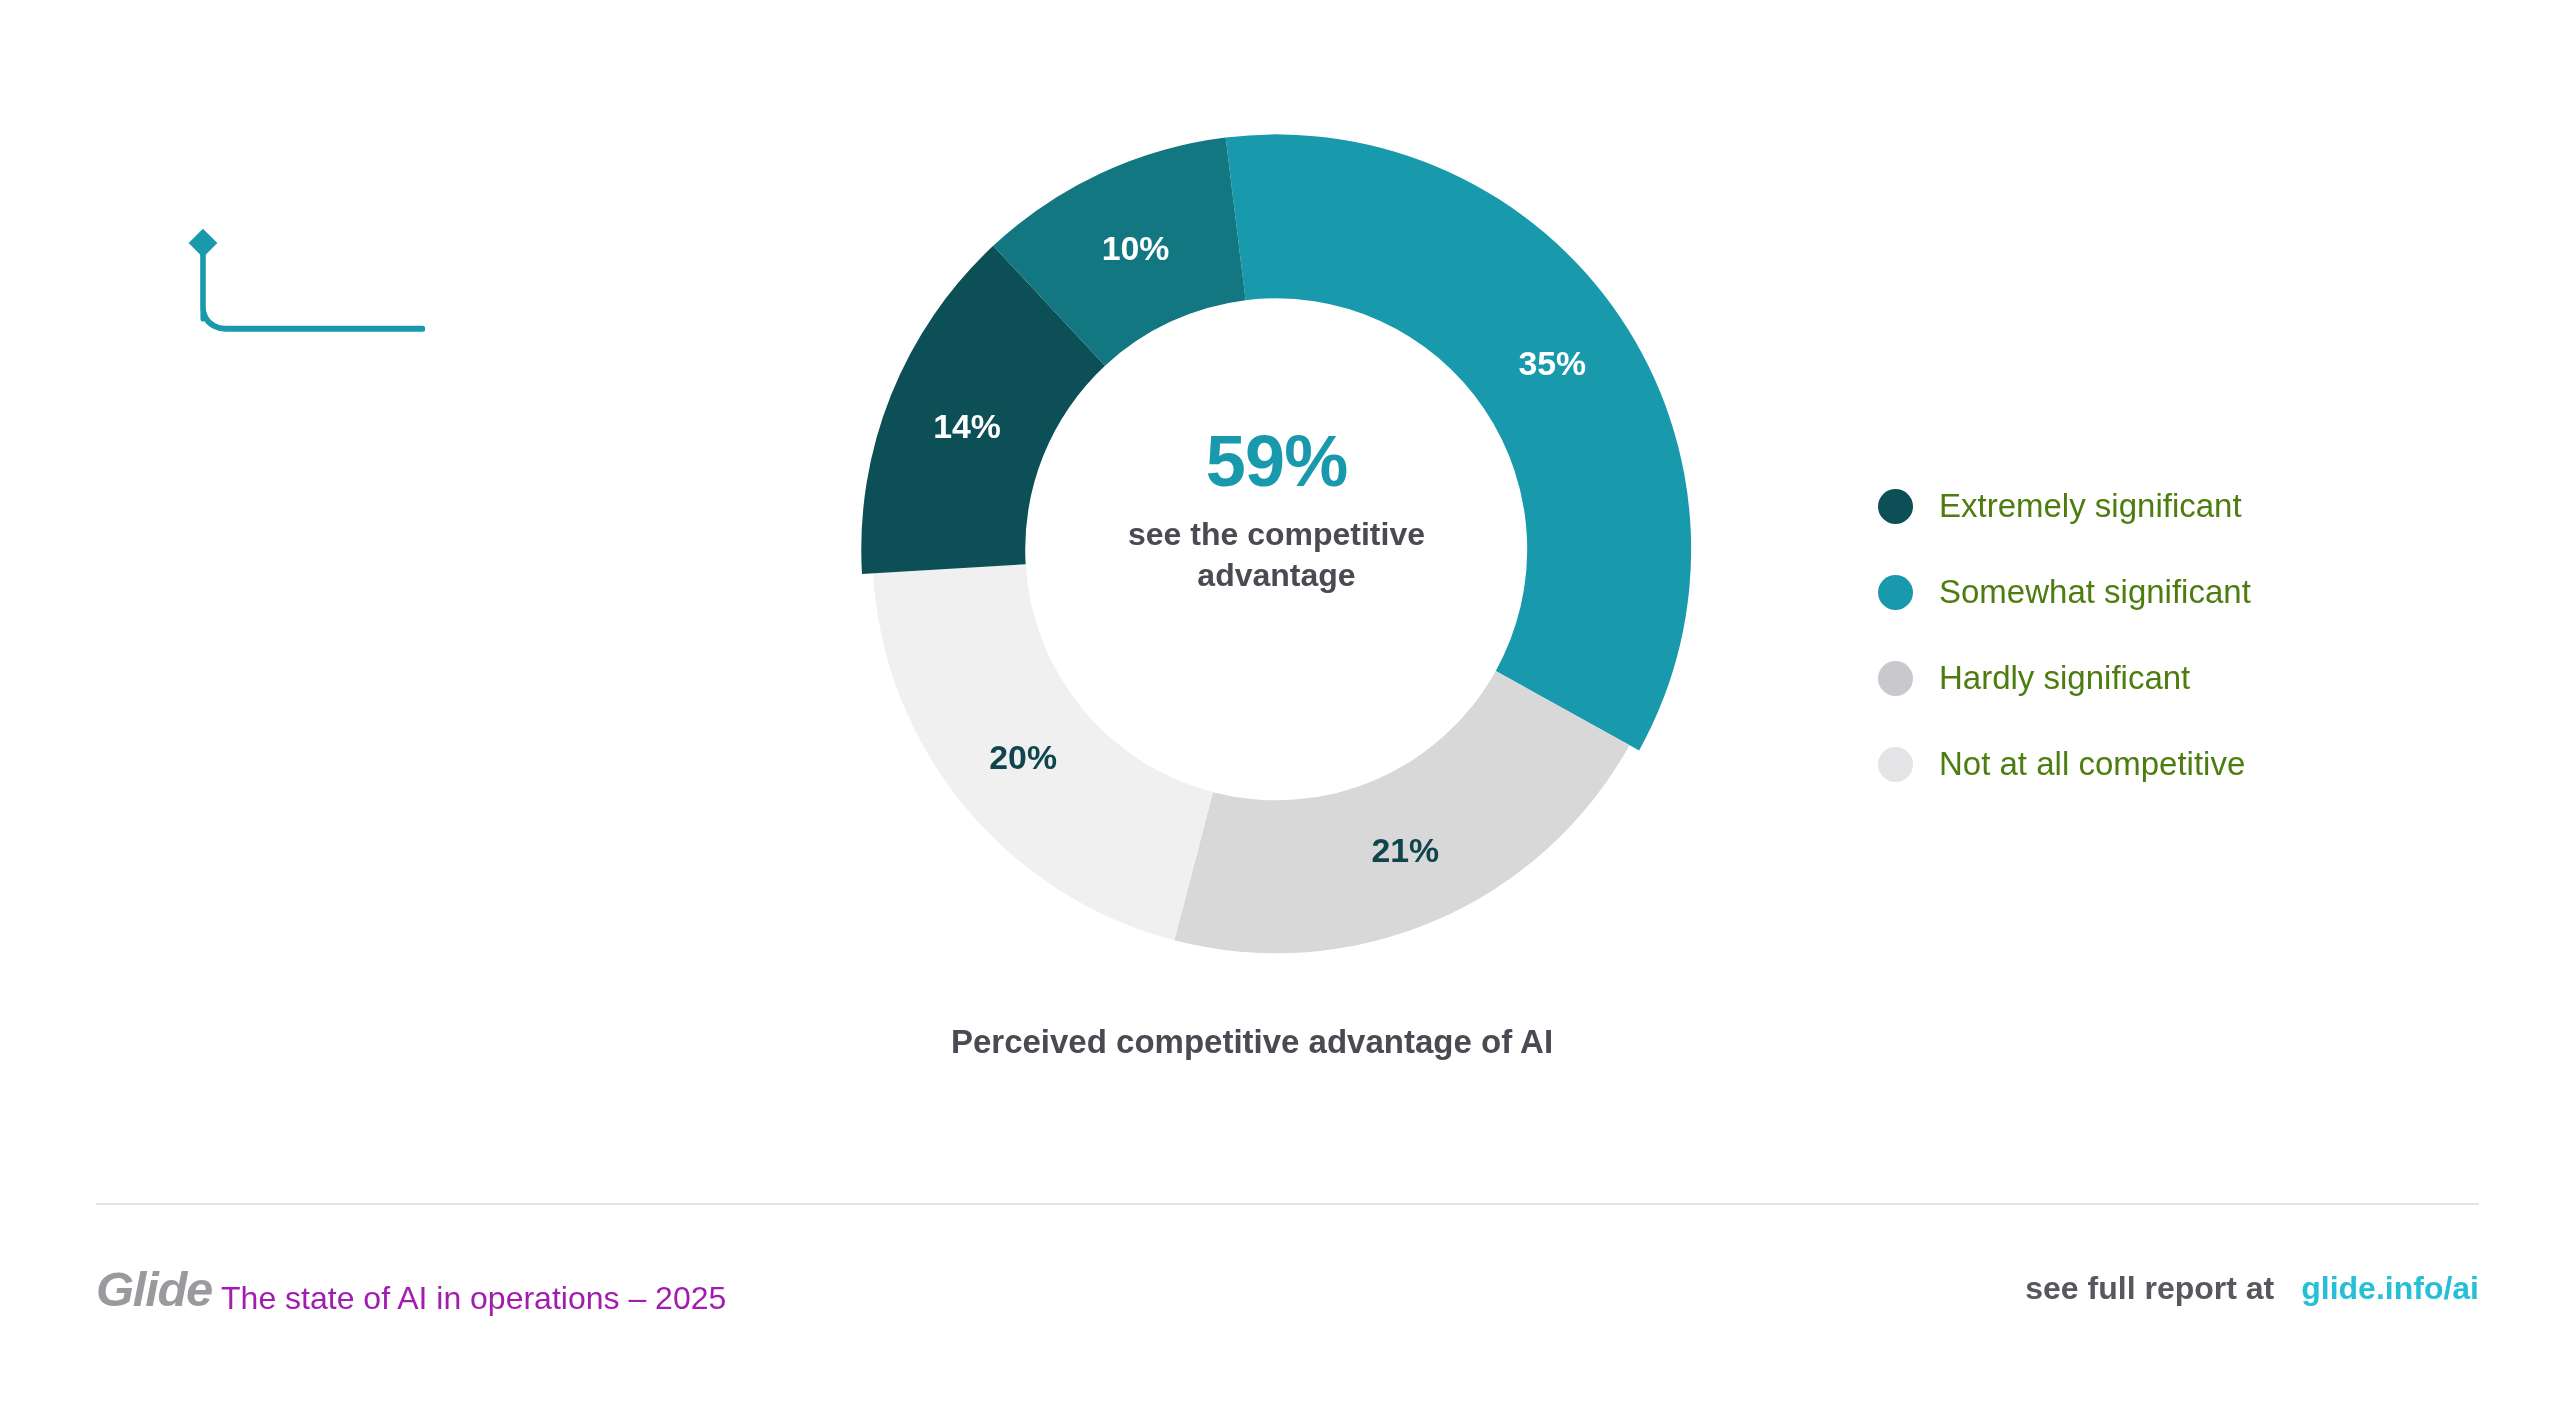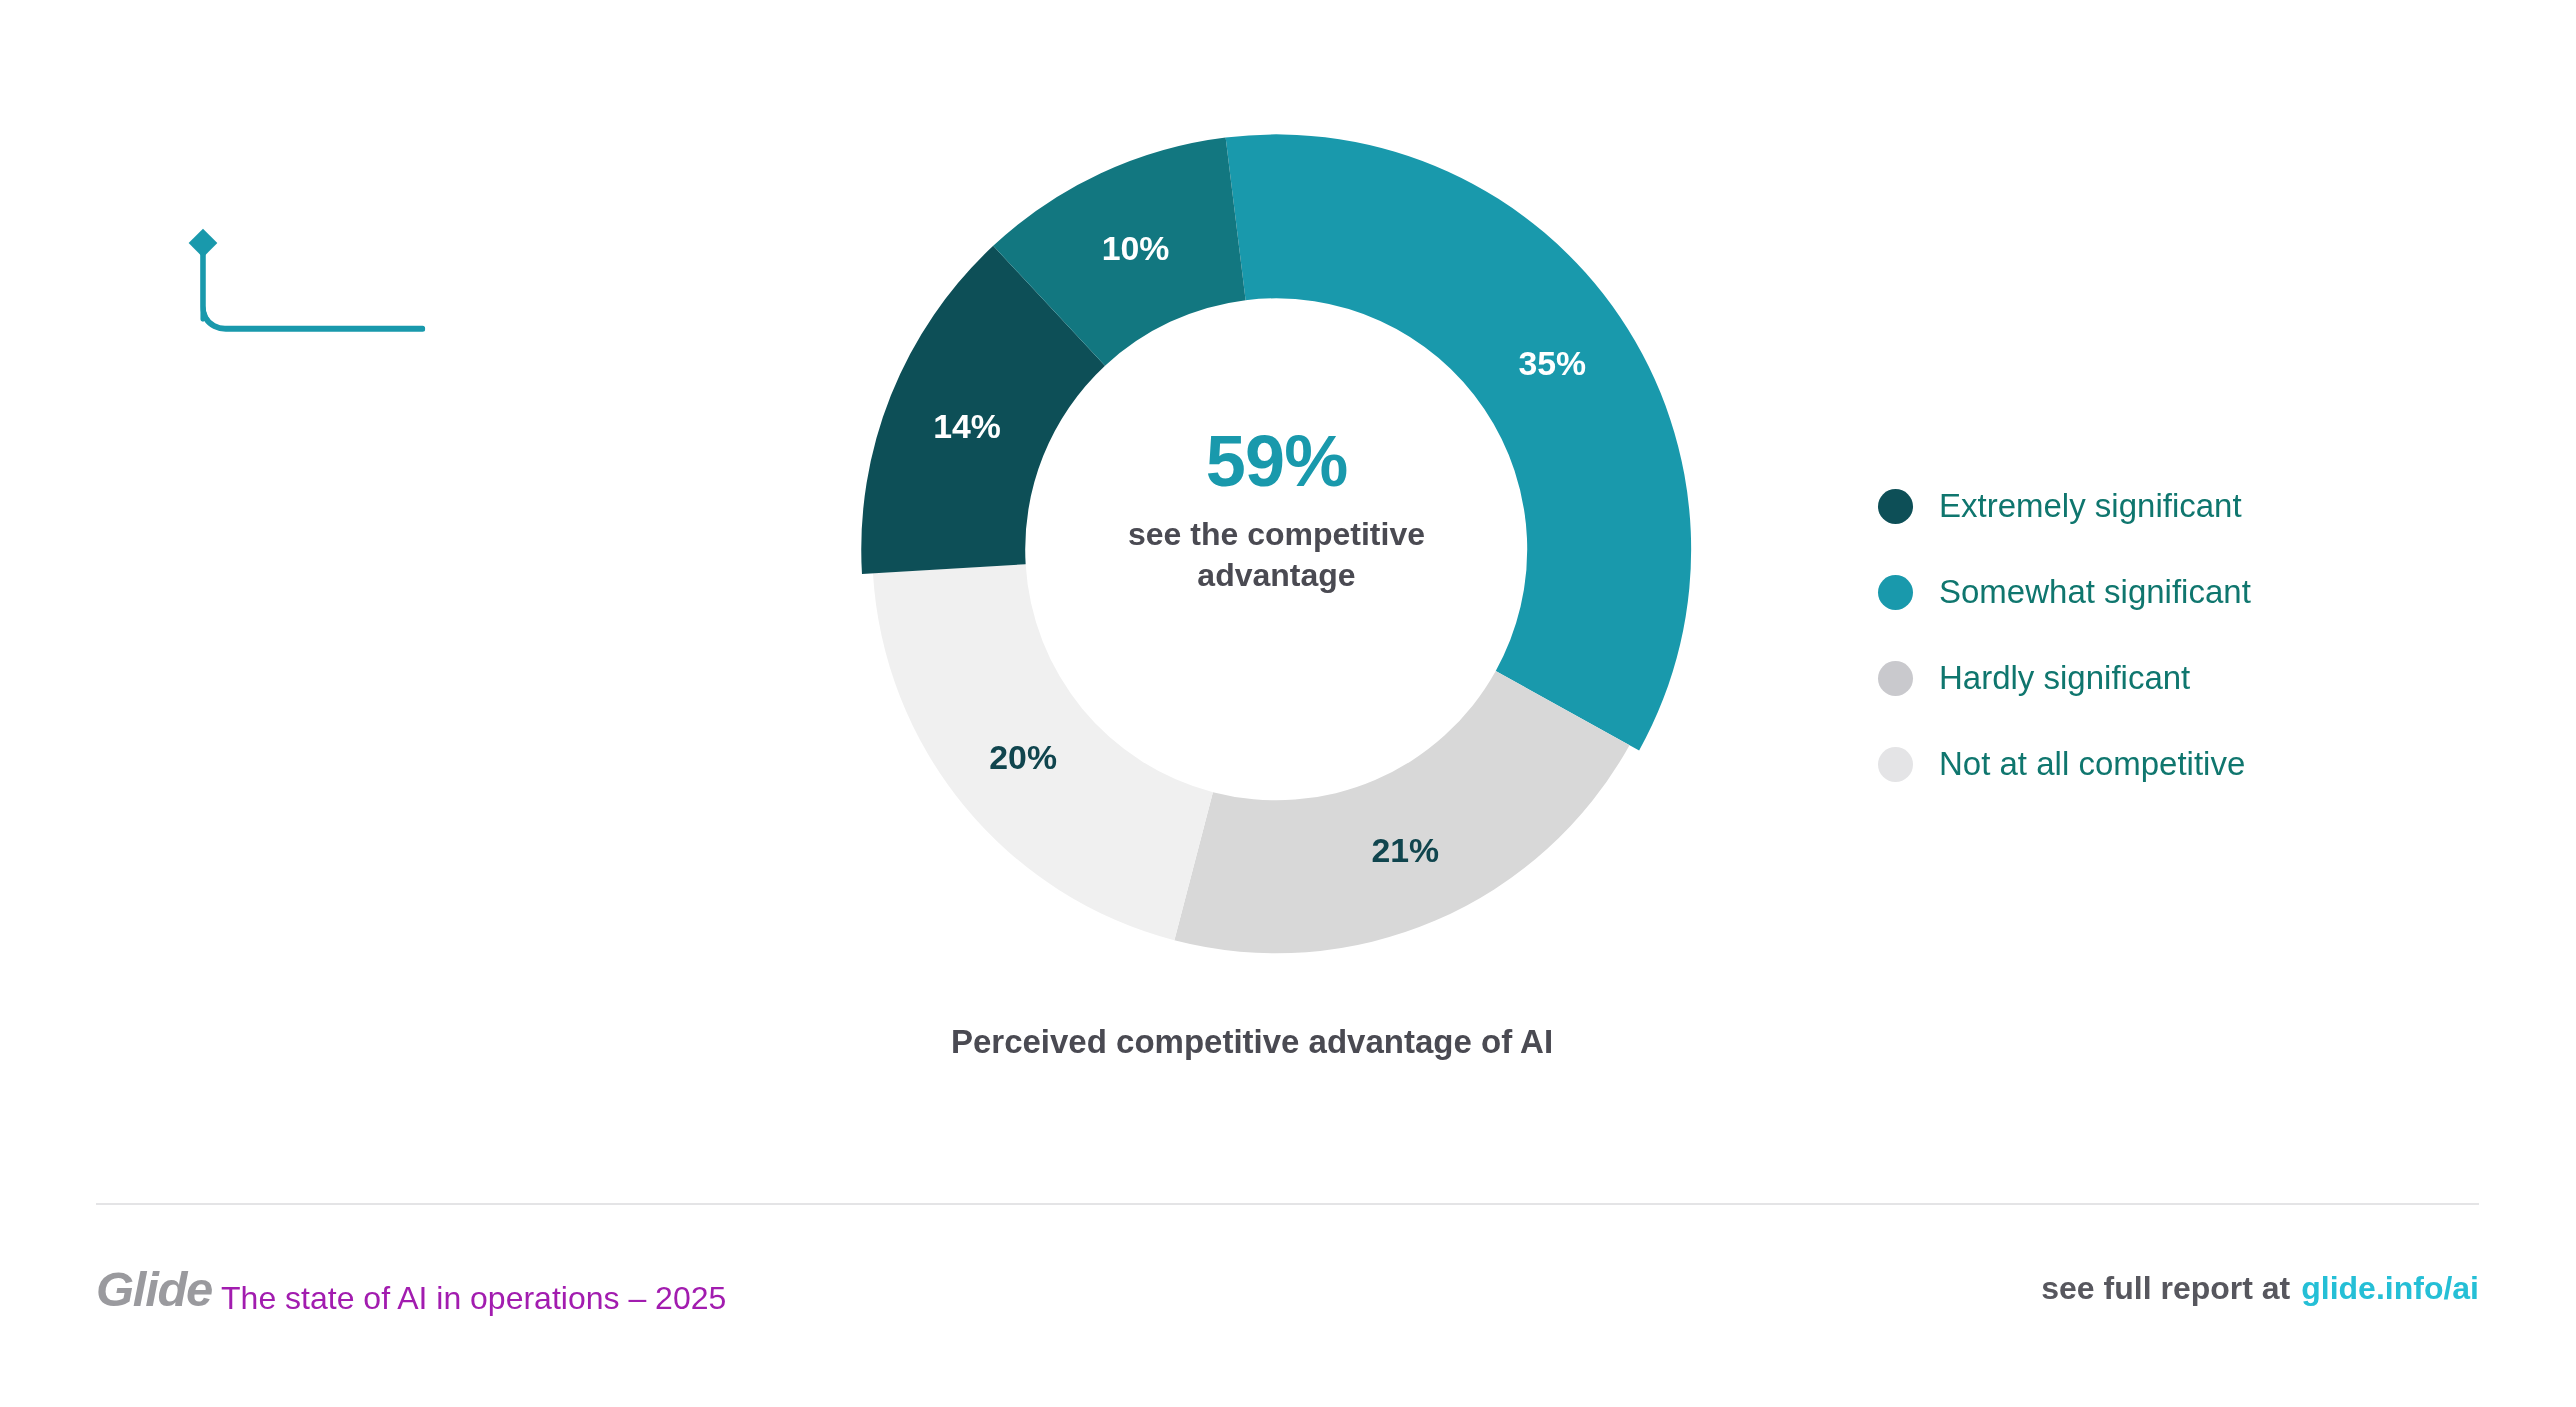--- a/index.html
+++ b/index.html
@@ -79,21 +79,21 @@
     height:86px;
   }
   .legend-swatch {
     width:35px; height:35px;
     border-radius:50%;
     flex:0 0 35px;
     margin-right:26px;
   }
   .legend-label {
     font-size:33px;
-    color:#0f766e;
+    color:#4d7c0f;
     white-space:nowrap;
   }
 
   
   #footer-divider {
     position:absolute;
     left:96px; top:1203px;
     width:2383px; height:1.7px;
     background:#E4E4E6;
   }
@@ -119,21 +119,21 @@
     font-size:32px;
     color:#a21caf;
   }
   #footer-right { display:flex; align-items:baseline; }
   #footer-cta-text {
     font-size:32px;
     font-weight:700;
     color:#57575E;
   }
   #footer-cta-link {
-    margin-left:11px;
+    margin-left:27px;
     font-size:32px;
     font-weight:700;
     color:#25BFD6;
     text-decoration:none;
     text-align:center;
   }
 </style>
 </head>
 <body>
 

